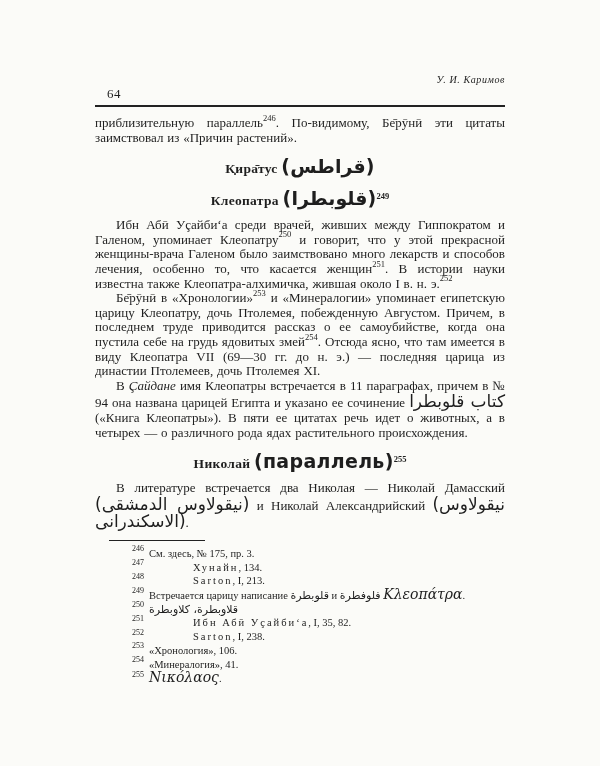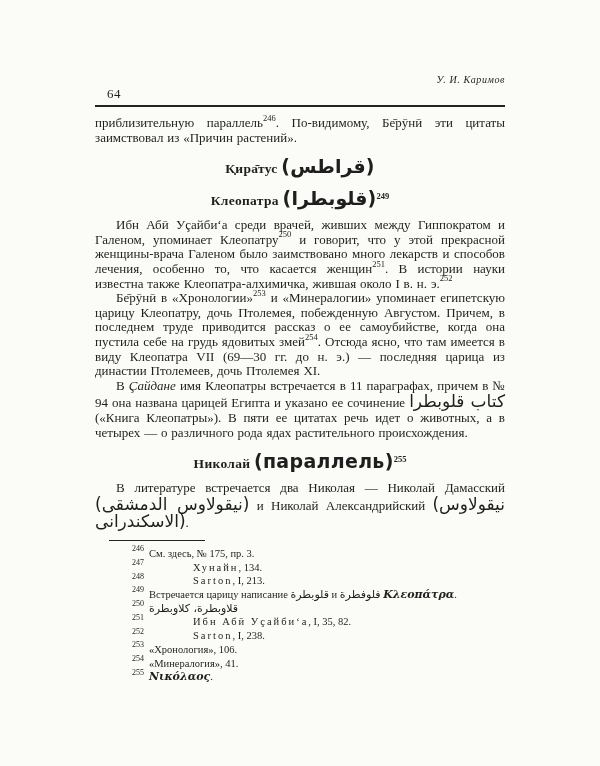--- a/index.html
+++ b/index.html
@@ -33,21 +33,21 @@
   .heading .seg-arabic { font-size:19px; font-weight:600; }
   sup.fn-ref { font-size:8.5px; line-height:0; position:relative; top:-1px; vertical-align:super; letter-spacing:0; }
 
   
   .footnotes { margin-top:9px; }
   .fn-rule { width:96px; border-top:1.5px solid #222; margin:0 0 6px 14px; }
   .fn { font-size:10.5px; line-height:13.7px; padding-left:37px; margin:0; text-align:left; text-indent:0; }
   .fn .fn-num { font-size:8px; line-height:0; position:relative; top:-1px; vertical-align:super; margin-right:5px; }
   .fn .seg-arabic { font-size:11px; }
   .fn .seg-spaced { letter-spacing:2px; }
-  .fn .seg-greek { font-size:11px;font-weight:bold; }
+  .fn .seg-greek { font-size:14px; }
 </style>
 </head>
 <body>
 
 <div class="page">
 
   <div class="header">
     <span class="page-number">64</span>
     <div class="running-title">У. И. Каримов</div>
   </div>

